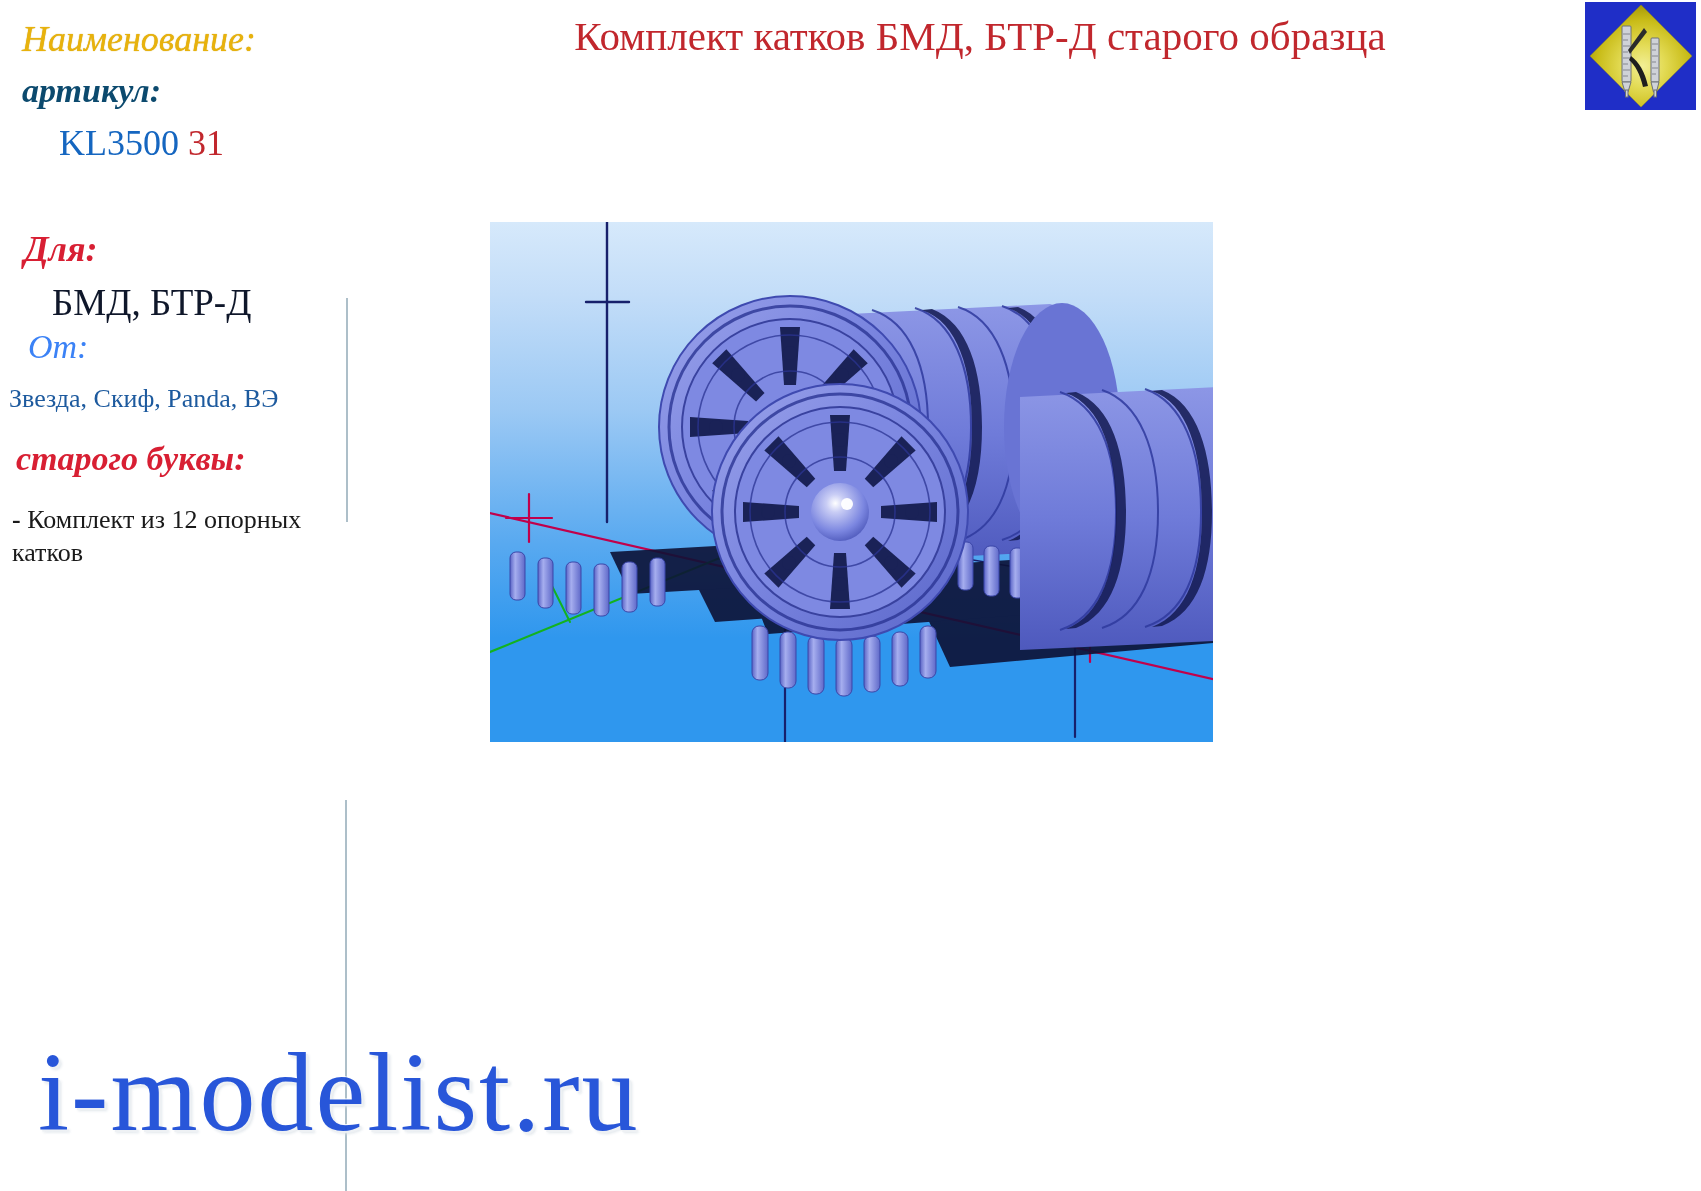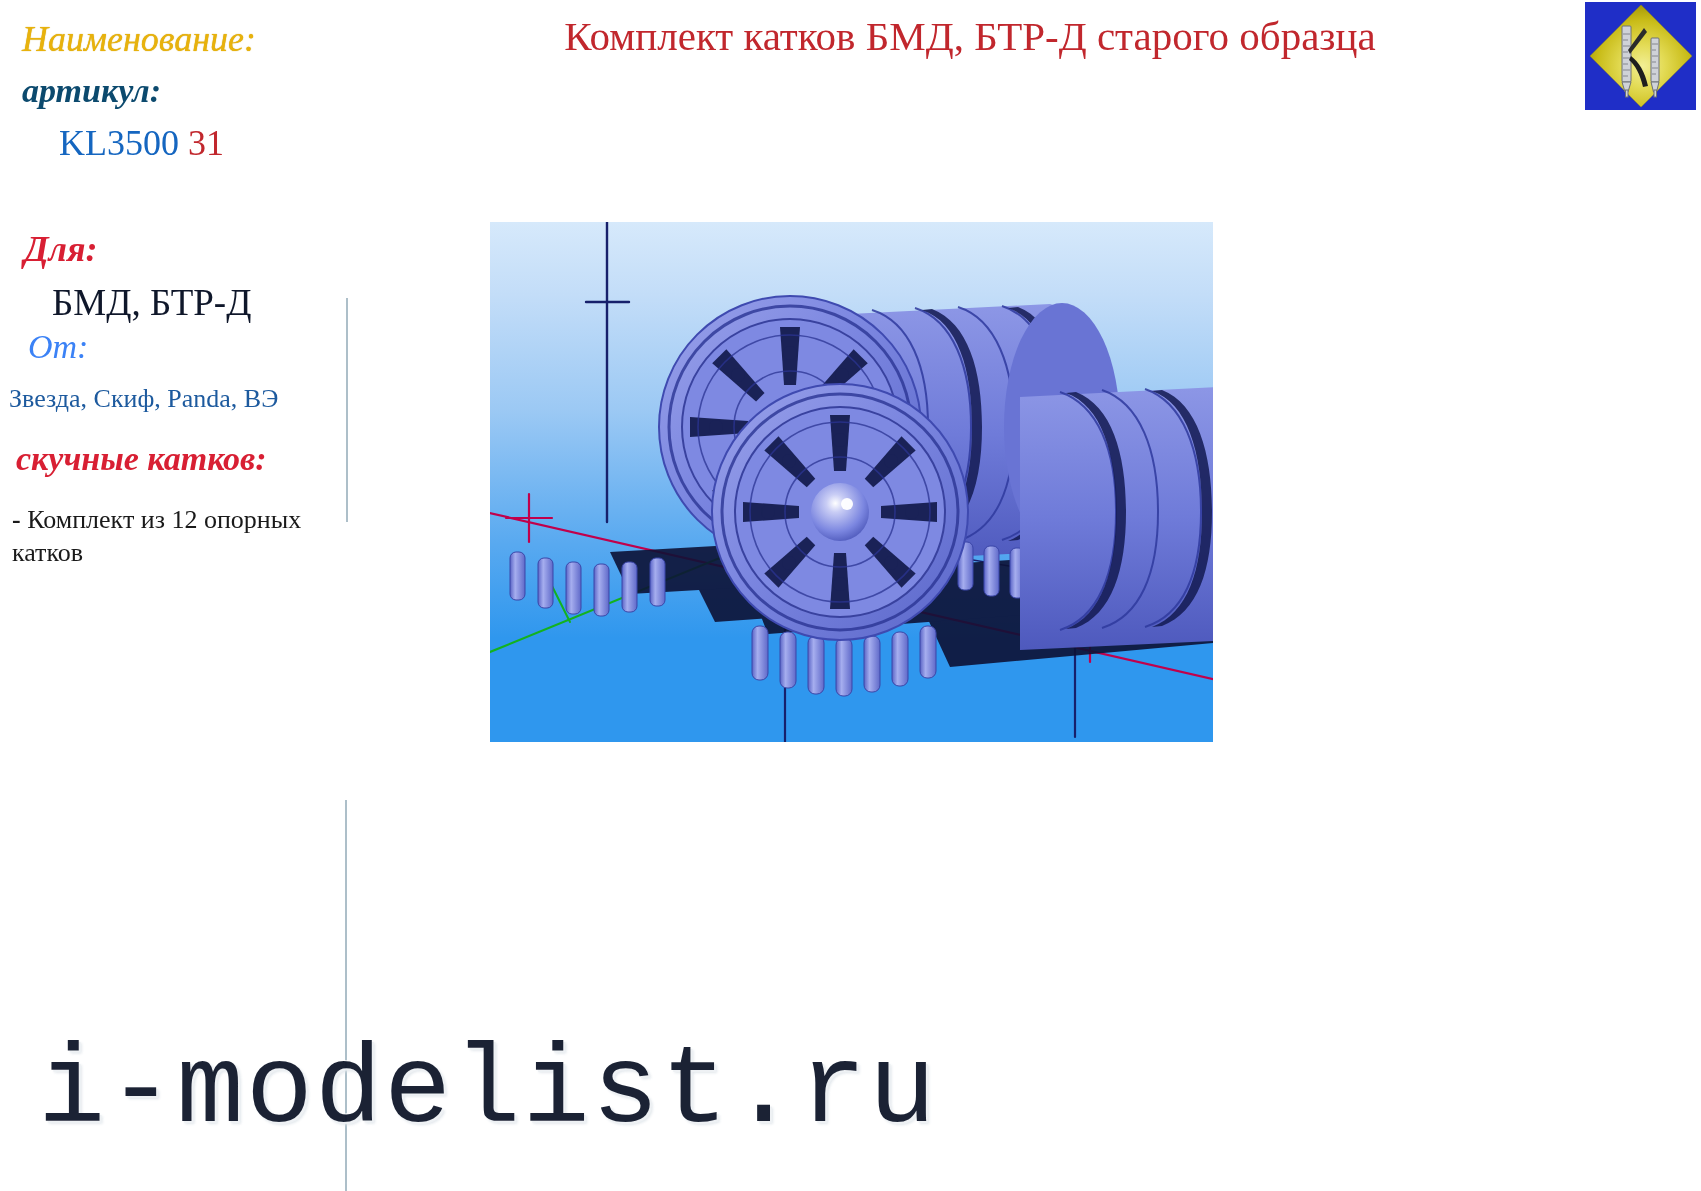--- a/index.html
+++ b/index.html
@@ -7,21 +7,21 @@
     width:1701px;height:1191px;
     background:#ffffff;
     font-family:"Liberation Serif", serif;
     position:relative;
     overflow:hidden;
   }
 
   
   .page-title{
     position:absolute;
-    left:420px; top:12px; width:1100px;
+    left:430px; top:12px; width:1100px;
     text-align:center;
     font-family:"Liberation Serif", serif;
     font-size:41px;
     color:#c1272d;
     letter-spacing:0px;
     white-space:nowrap;
   }
 
   
   .logo{
@@ -127,23 +127,23 @@
     background:linear-gradient(180deg,#d6e9fb 0%,#c3ddf8 14%,#9cc9f4 36%,#58a9f0 62%,#2f97ee 80%,#2f97ee 100%);
     overflow:hidden;
   }
   .render svg{position:absolute;left:0;top:0;}
 
   
   .watermark{
     position:absolute;
     left:38px; top:1028px;
     font-size:112px;
-    font-family:Liberation Mono, monospace;
+    font-family:Liberation Serif, serif;
     letter-spacing:2px;
-    color:#0f172a;
+    color:#1d4ed8;
     text-shadow:
        2px 2px 0 #eef1f4,
        3px 3px 3px #dfe5ea,
       -1px -1px 0 #ffffff;
     white-space:nowrap;
     opacity:.95;
   }
 </style>
 </head>
 <body>
@@ -196,21 +196,21 @@
   </div>
 
   <div class="lbl-for">Для:</div>
 
   <div class="val-for">БМД, БТР-Д</div>
 
   <div class="lbl-from">От:</div>
 
   <div class="val-from">Звезда, Скиф, Panda, ВЭ</div>
 
-  <div class="lbl-boring">скучные катков:</div>
+  <div class="lbl-boring">старого буквы:</div>
 
   <div class="desc">
     <b>-</b>
     <span>Комплект из 12 опорных катков</span>
   </div>
 </div>
 
 <div class="vline top"></div>
 <div class="vline bottom"></div>
 

